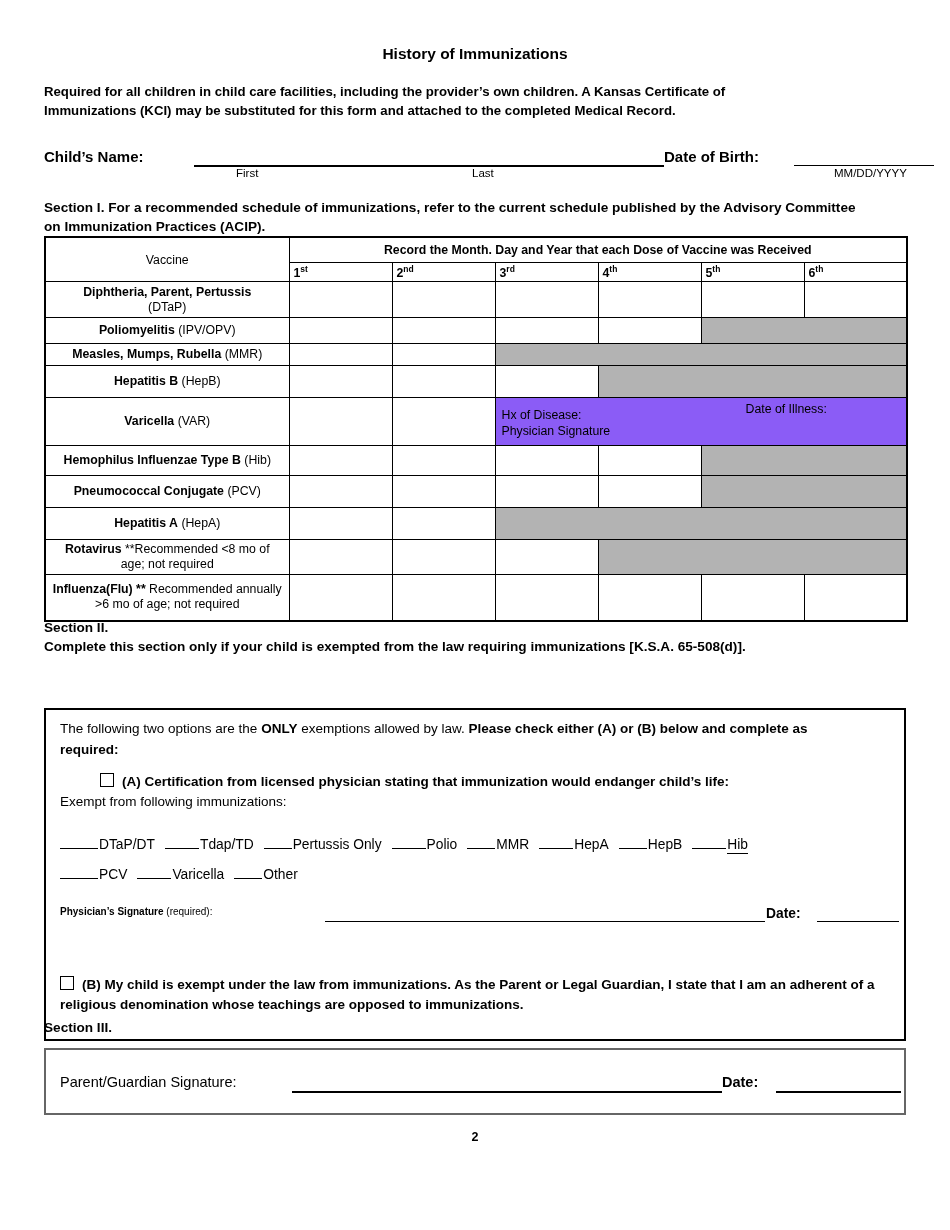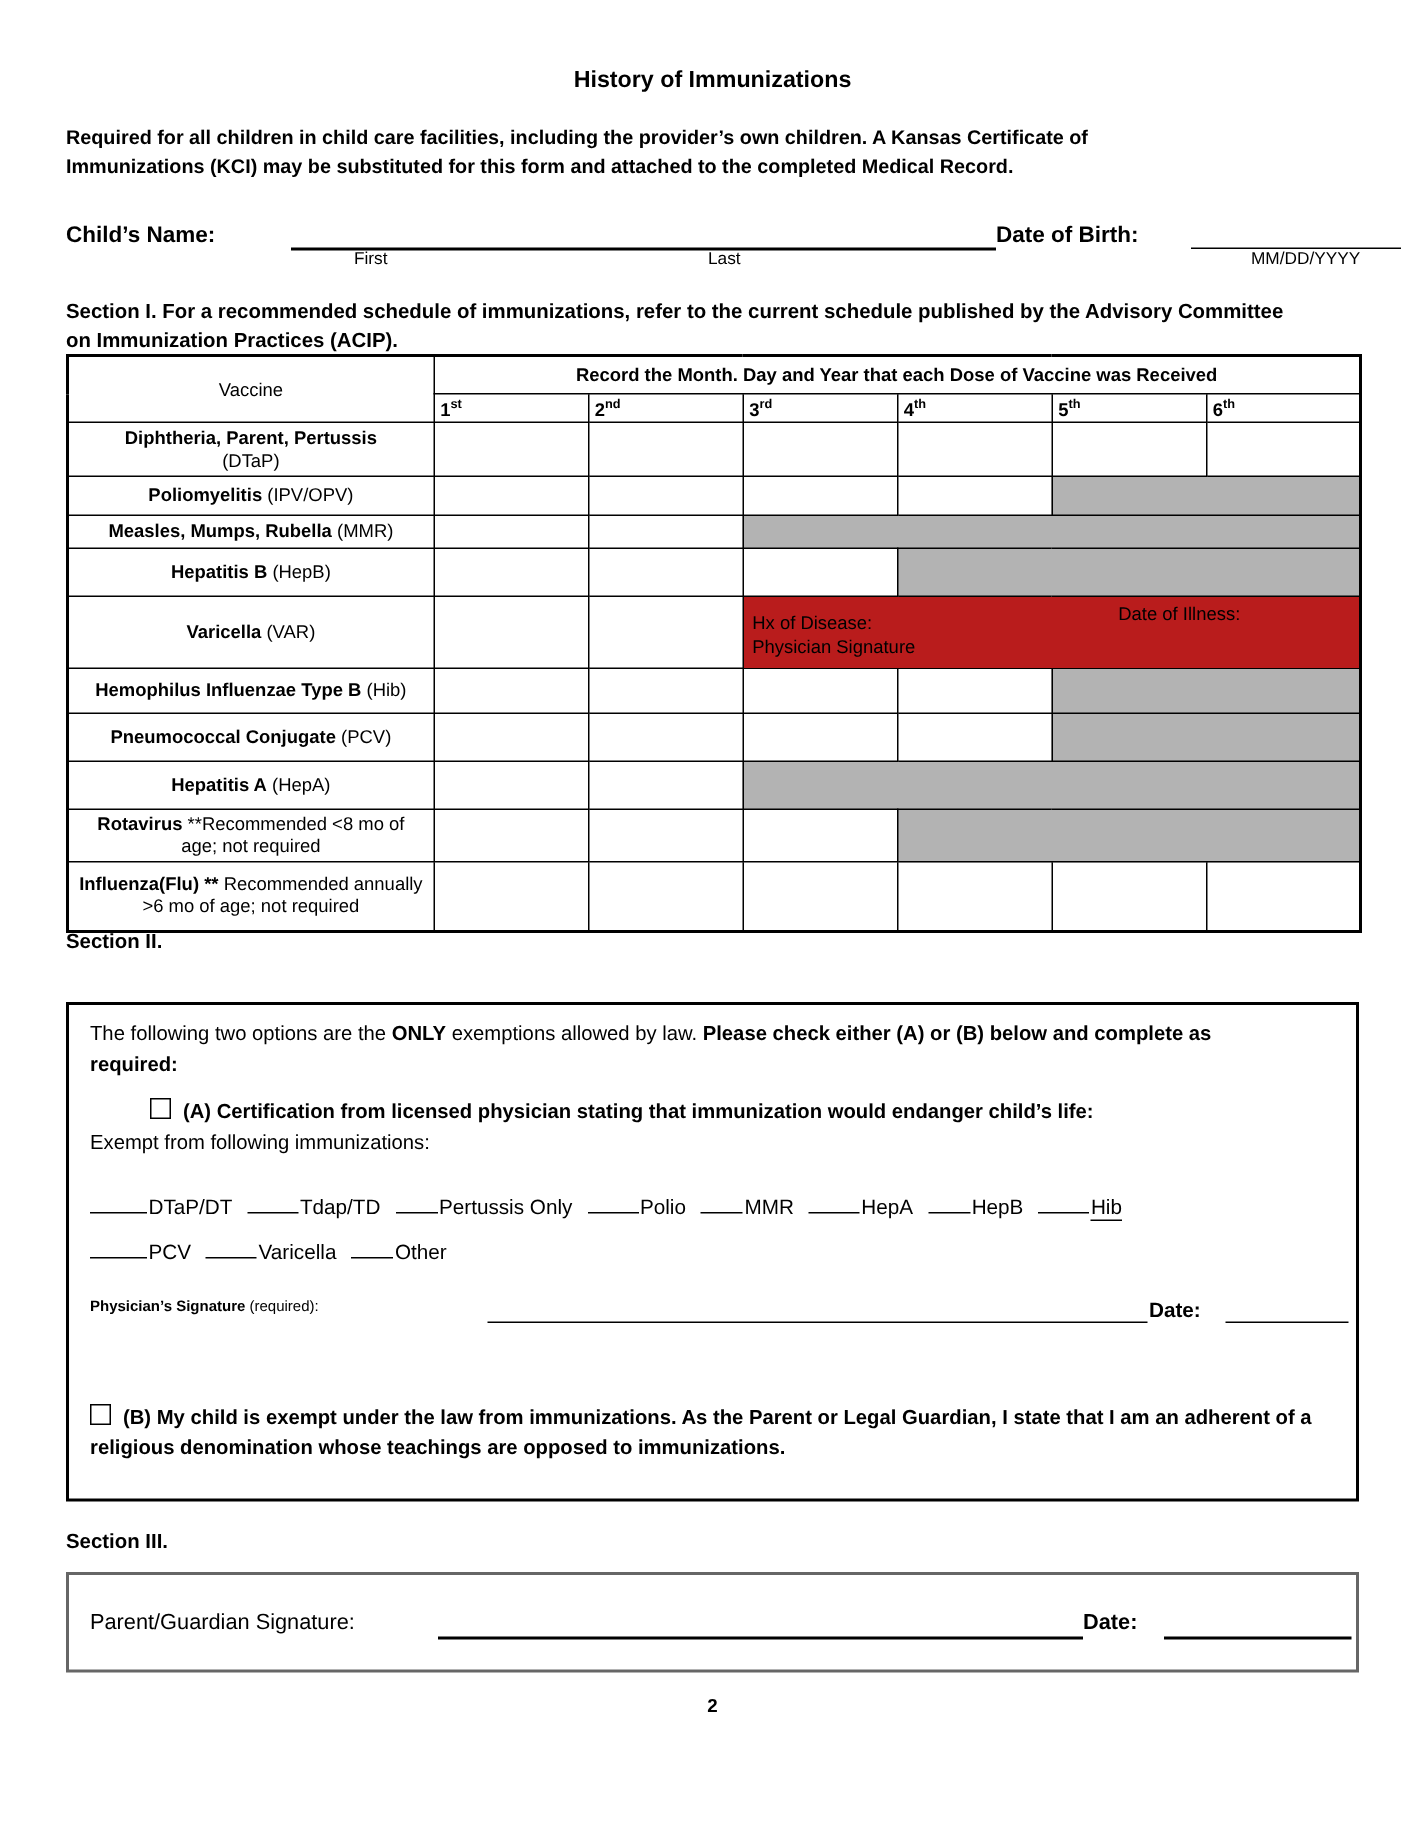--- a/index.html
+++ b/index.html
@@ -163,21 +163,21 @@
   }
   td.vname b { font-weight: bold; }
   td.vname .abbr { font-weight: normal; }
   td.grey-merged {
     background: #b3b3b3;
     border-left: 1px solid #000;
   }
   td.blank { background: #ffffff; }
 
   td.varicella-note {
-    background: #b91c1c;
+    background: #8b5cf6;
     position: relative;
     vertical-align: top;
     padding: 3px 0 0 6px !important;
     font-size: 12.5px;
     line-height: 16px;
   }
   .vn-date {
     position: absolute;
     left: 250px;
     top: 3px;
@@ -190,21 +190,21 @@
     position: absolute;
     top: 618px;
     left: 44px;
     width: 870px;
     font-weight: bold;
     font-size: 13.6px;
     line-height: 19px;
   }
   .sec2-box {
     position: absolute;
-    top: 668px;
+    top: 708px;
     left: 44px;
     width: 862px;
     height: 333px;
     border: 2px solid #000;
     box-sizing: border-box;
   }
   .s2-intro {
     position: absolute;
     top: 8px;
     left: 14px;
@@ -490,20 +490,21 @@
             <td class="blank"></td>
             <td class="blank"></td>
             <td class="blank"></td>
           </tr>
         </tbody>
     </table>
   </div>
 
   <div class="sec2-head">
     <div>Section II.</div>
+    <div>Complete this section only if your child is exempted from the law requiring immunizations [K.S.A. 65-508(d)].</div>
   </div>
 
   <div class="sec2-box">
     <div class="s2-intro">
       <span>The following two options are the </span><b>ONLY</b><span> exemptions allowed by law.  </span><b>Please check either (A) or (B) below and complete as required:</b>
     </div>
 
     <div class="optA-row">
       <span class="cbox"></span><span class="optA-text">(A) Certification from licensed physician stating that immunization would endanger child’s life:</span>
     </div>

